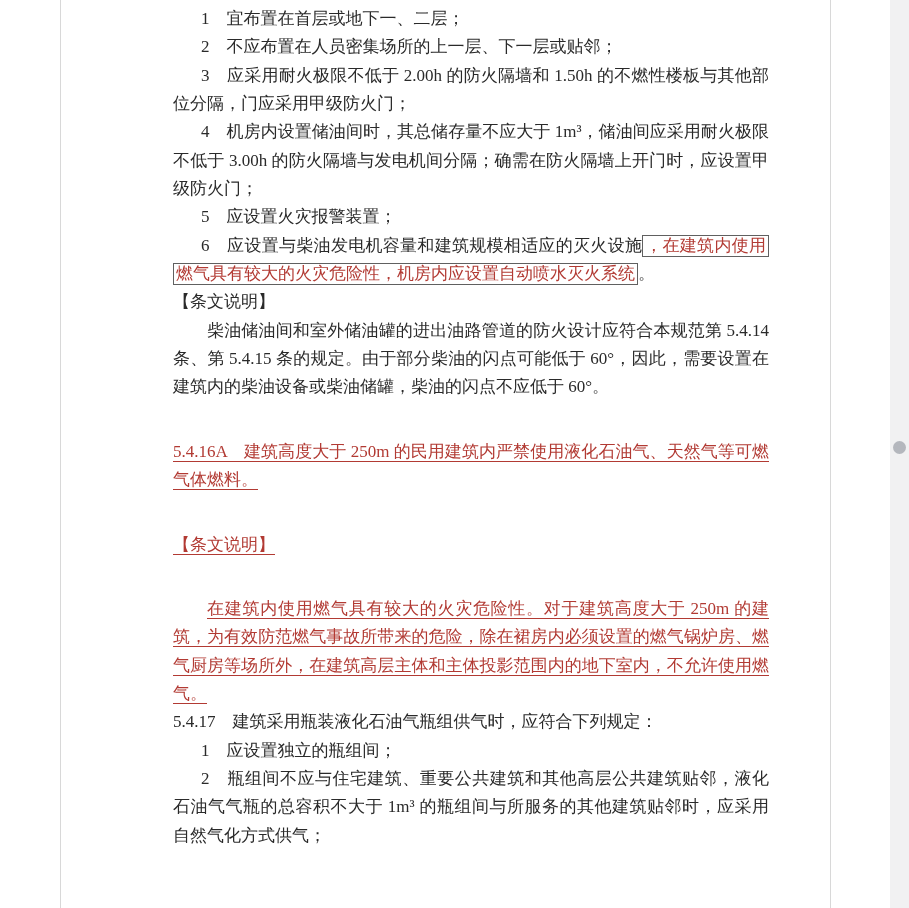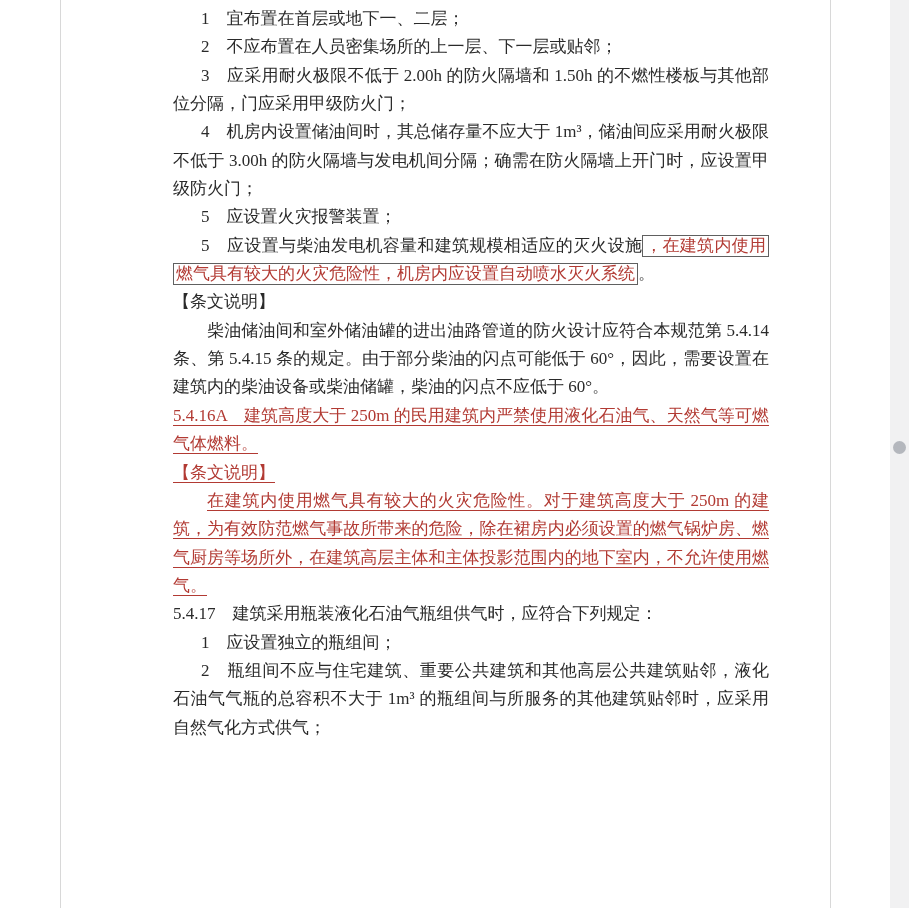--- a/index.html
+++ b/index.html
@@ -23,21 +23,21 @@
   .page-edge.left{left:60px;}
   .page-edge.right{left:830px;}
   .content{
     position:absolute;left:173px;top:5px;width:596px;
     font-size:17px;line-height:28.35px;color:var(--text);
     text-align:justify;
   }
   .content p{margin:0;padding:0;}
   .para.bold{font-weight:normal;}
   .para.red{color:var(--revision-red);}
-  .para.underline{text-decoration:underline;text-decoration-thickness:1px;text-underline-offset:4px;}
+  .para.underline{text-decoration:underline;text-decoration-thickness:1px;text-underline-offset:4px;margin-top:36px;}
   .indent-item{text-indent:28px;}
   .indent-para{text-indent:34px;}
   .indent-none{text-indent:0;}
   .content span.red{color:var(--revision-red);}
   .content span.boxed{
     border:1px solid var(--box-border);
     padding:0 2px 1px 2px;
     -webkit-box-decoration-break:clone;
     box-decoration-break:clone;
   }
@@ -55,21 +55,21 @@
 
 <div class="viewport">
   <div class="page-edge left"></div>
   <div class="page-edge right"></div>
   <div class="content">
       <p class="para indent-item"><span>1　宜布置在首层或地下一、二层；</span></p>
       <p class="para indent-item bold"><span>2　不应布置在人员密集场所的上一层、下一层或贴邻；</span></p>
       <p class="para indent-item bold"><span>3　应采用耐火极限不低于 2.00h 的防火隔墙和 1.50h 的不燃性楼板与其他部位分隔，门应采用甲级防火门；</span></p>
       <p class="para indent-item bold"><span>4　机房内设置储油间时，其总储存量不应大于 1m³，储油间应采用耐火极限不低于 3.00h 的防火隔墙与发电机间分隔；确需在防火隔墙上开门时，应设置甲级防火门；</span></p>
       <p class="para indent-item bold"><span>5　应设置火灾报警装置；</span></p>
-      <p class="para indent-item bold"><span>5　应设置与柴油发电机容量和建筑规模相适应的灭火设施</span><span class="red boxed">，在建筑内使用燃气具有较大的火灾危险性，机房内应设置自动喷水灭火系统</span><span>。</span></p>
+      <p class="para indent-item bold"><span>6　应设置与柴油发电机容量和建筑规模相适应的灭火设施</span><span class="red boxed">，在建筑内使用燃气具有较大的火灾危险性，机房内应设置自动喷水灭火系统</span><span>。</span></p>
       <p class="para indent-none bold"><span>【条文说明】</span></p>
       <p class="para indent-para"><span>柴油储油间和室外储油罐的进出油路管道的防火设计应符合本规范第 5.4.14 条、第 5.4.15 条的规定。由于部分柴油的闪点可能低于 60°，因此，需要设置在建筑内的柴油设备或柴油储罐，柴油的闪点不应低于 60°。</span></p>
       <p class="para indent-none bold red underline"><span>5.4.16A　建筑高度大于 250m 的民用建筑内严禁使用液化石油气、天然气等可燃气体燃料。</span></p>
       <p class="para indent-none bold red underline"><span>【条文说明】</span></p>
       <p class="para indent-para red underline"><span>在建筑内使用燃气具有较大的火灾危险性。对于建筑高度大于 250m 的建筑，为有效防范燃气事故所带来的危险，除在裙房内必须设置的燃气锅炉房、燃气厨房等场所外，在建筑高层主体和主体投影范围内的地下室内，不允许使用燃气。</span></p>
       <p class="para indent-none bold"><span>5.4.17　建筑采用瓶装液化石油气瓶组供气时，应符合下列规定：</span></p>
       <p class="para indent-item bold"><span>1　应设置独立的瓶组间；</span></p>
       <p class="para indent-item bold"><span>2　瓶组间不应与住宅建筑、重要公共建筑和其他高层公共建筑贴邻，液化石油气气瓶的总容积不大于 1m³ 的瓶组间与所服务的其他建筑贴邻时，应采用自然气化方式供气；</span></p>
     </div>
   <div class="scroll-track">

